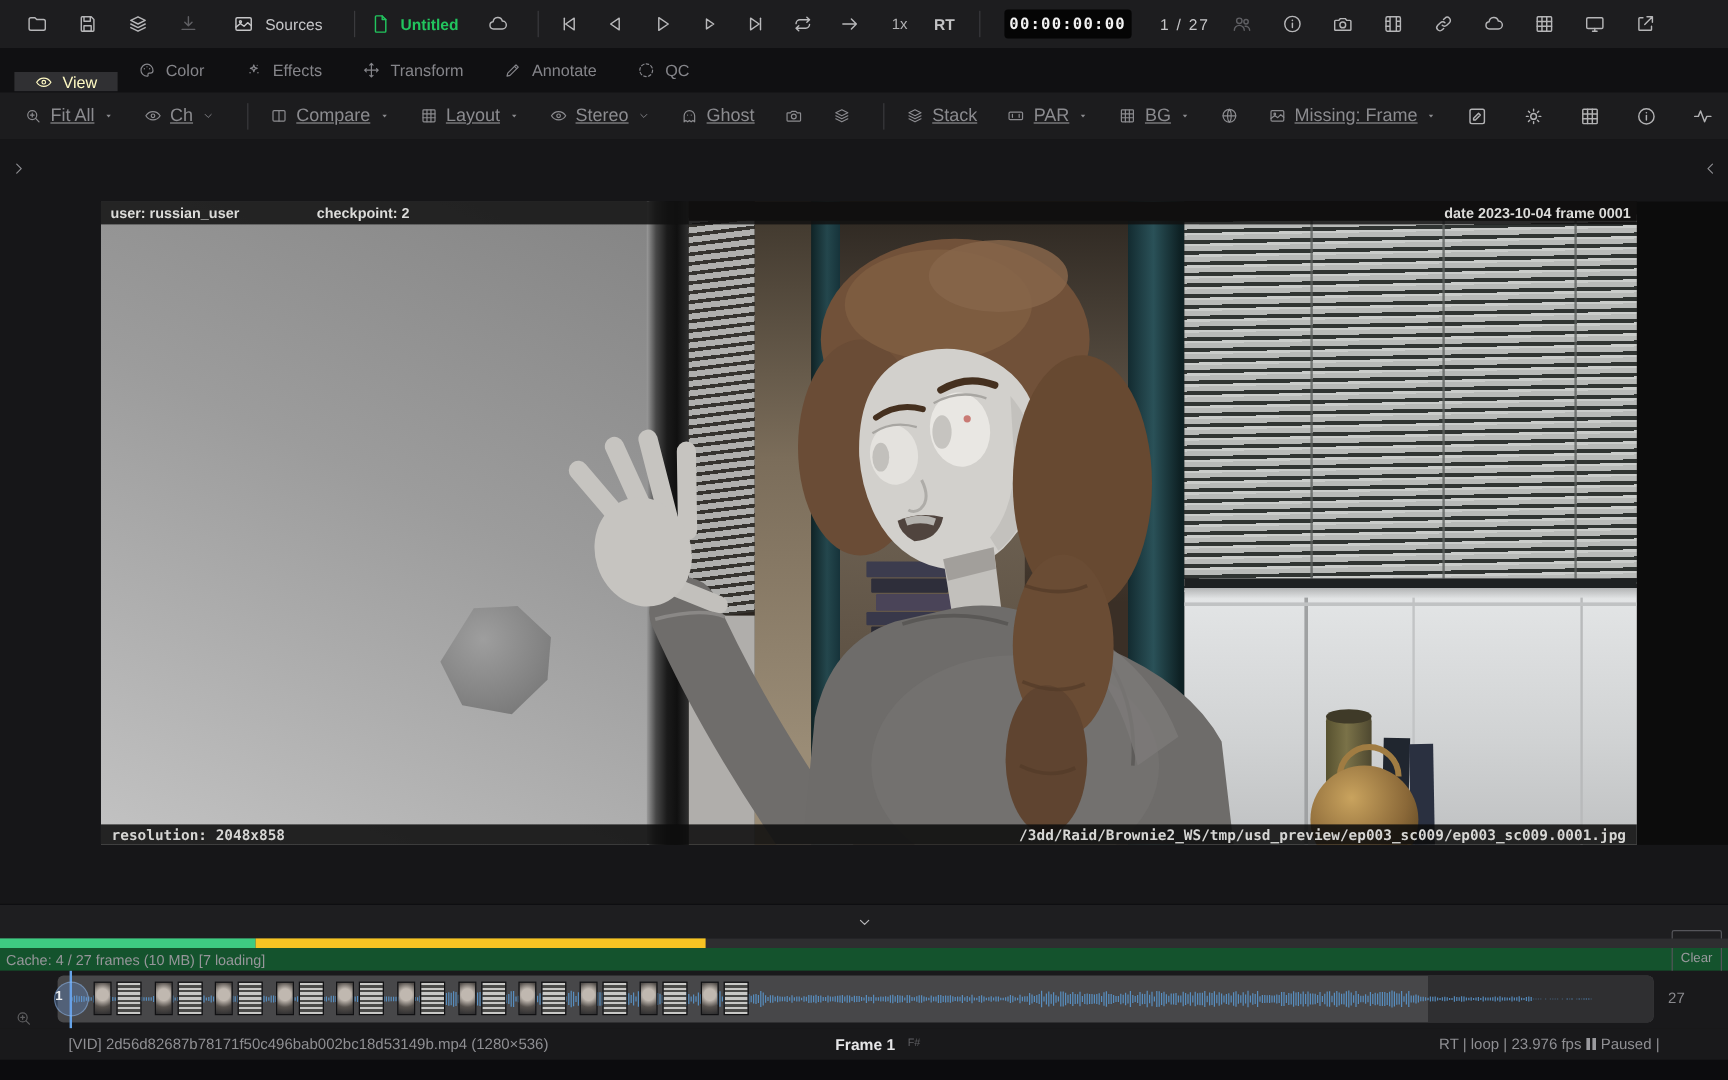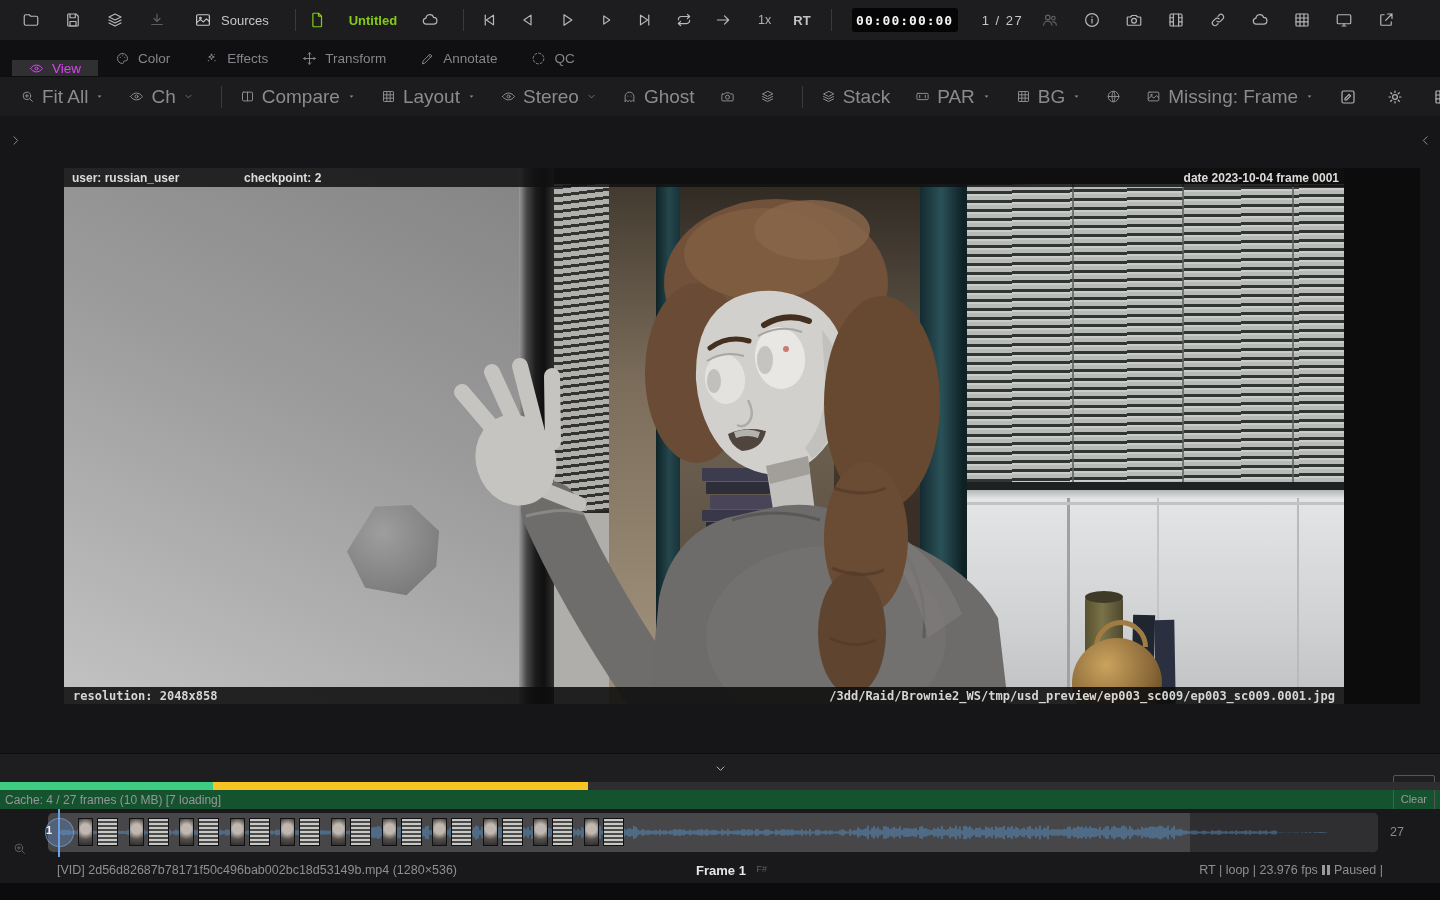--- a/index.html
+++ b/index.html
@@ -17,49 +17,49 @@
   .bright{color:#c4c4c6;}
   .vsep{width:1px;height:22px;background:#3a3a3d;flex:0 0 auto;}
   .ml20{margin-left:20px}.ml22{margin-left:22px}.ml24{margin-left:24px}
   .ml26{margin-left:26px}
 
   
   .topbar{height:40px;background:#1d1d1f;display:flex;align-items:center;}
   .tb-group{display:flex;align-items:center;}
   .g-main{gap:24px;margin-left:22px;}
   .g-sources{gap:9px;margin-left:28px;color:#c6c6c8;font-size:13px;text-align:center;}
-  .g-doc{gap:23px;margin-left:12px;color:#84cc16;font-size:13px;font-weight:bold;}
+  .g-doc{gap:8px;margin-left:12px;color:#22c55e;font-size:13px;font-weight:bold;}
   .g-transport{gap:21px;margin-left:16px;color:#b9b9bb;}
   .g-right{gap:24px;margin-left:18px;}
   .speed{font-size:12.5px;color:#b2b2b4;}
   .rt{font-size:13px;font-weight:bold;color:#c2c2c4;}
   .timecode{width:106px;height:24px;background:#050505;border-radius:3px;
     display:flex;align-items:center;justify-content:center;
     font-family:"DejaVu Sans Mono",monospace;font-size:13px;font-weight:bold;
     color:#f2f2f2;letter-spacing:1px;}
   .counter{font-size:13px;color:#c6c6c8;letter-spacing:1.5px;white-space:nowrap;}
 
   
   .tabbar{height:36px;background:#101012;display:flex;align-items:stretch;padding-left:12px;}
   .tab{display:flex;align-items:center;gap:8px;padding:0 17px;color:#85858a;font-size:13.5px;cursor:default;}
-  .tab.active{background:#303033;color:#d946ef;margin-top:20px;}
+  .tab.active{background:#303033;color:#fef9c3;margin-top:20px;}
 
   
   .toolbar{height:39px;border-top:1px solid #0f0f11;background:#1c1c1e;display:flex;
-    align-items:center;color:#8b8b8f;font-size:19px;padding:0 0 0 20px;}
+    align-items:center;color:#8b8b8f;font-size:15px;padding:0 0 0 20px;text-decoration:underline;}
   .titem{display:flex;align-items:center;gap:7px;margin-right:25px;white-space:nowrap;}
   .titem .ic{color:#8b8b8f;}
   .toolbar .vsep{margin:0 18px 0 2px;}
   .g-toolright{margin-left:auto;display:flex;align-items:center;gap:29px;padding-right:74px;color:#b2b2b4;}
 
   
   .viewer{position:relative;height:637px;background:#161618;}
   .panel-chev{position:absolute;top:17px;color:#8d8d91;}
   .panel-chev.left{left:8px;} .panel-chev.right{right:7px;}
-  .image-frame{position:absolute;left:64px;top:52px;width:1356px;height:536px;
+  .image-frame{position:absolute;left:84px;top:52px;width:1356px;height:536px;
     background:#0c0c0c;overflow:hidden;}
   .image-frame *{position:absolute;}
 
   .gray-wall{left:0;top:0;width:457px;height:536px;
     background:linear-gradient(205deg,#848484 0%,#9c9c9c 45%,#c3c3c3 100%);}
   .heptagon{left:282px;top:337px;width:96px;height:93px;
     clip-path:polygon(30% 2%,68% 0%,97% 28%,94% 66%,63% 97%,20% 89%,1% 50%);
     background:radial-gradient(circle at 38% 30%,#9e9e9e,#848484 55%,#6e6e6e 100%);}
   .door-edge{left:455px;top:0;width:35px;height:536px;
     background:linear-gradient(90deg,#9a9a9a 0%,#474747 22%,#1b1b1b 48%,#101010 72%,#2f2f2f 100%);}

